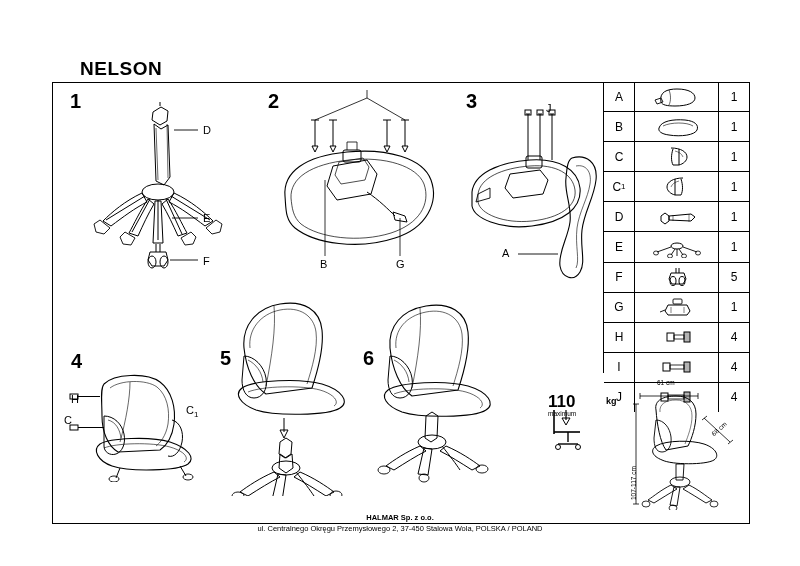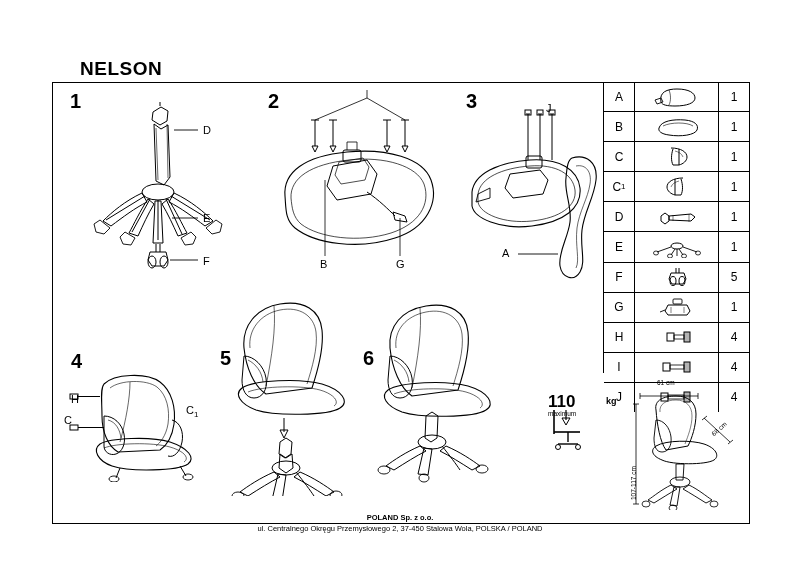--- a/index.html
+++ b/index.html
@@ -419,17 +419,17 @@
             <rect x="35" y="4" width="6" height="10" class="ln" fill="#fff" stroke-width="1"></rect>
             <path class="ln" d="M36,4 l0,10 M38,4 l0,10 M40,4 l0,10" stroke-width=".6"></path>
           </svg>
       </div>
       <div class="pqty">4</div>
     </div>
 
   </div>
 
   <div class="footer">
-    <div class="f1">POLAND Sp. z o.o.</div>
+    <div class="f1">HALMAR Sp. z o.o.</div>
     <div>ul. Centralnego Okręgu Przemysłowego 2, 37-450 Stalowa Wola, POLSKA / POLAND</div>
   </div>
 
 </div>
 
 </body></html>

